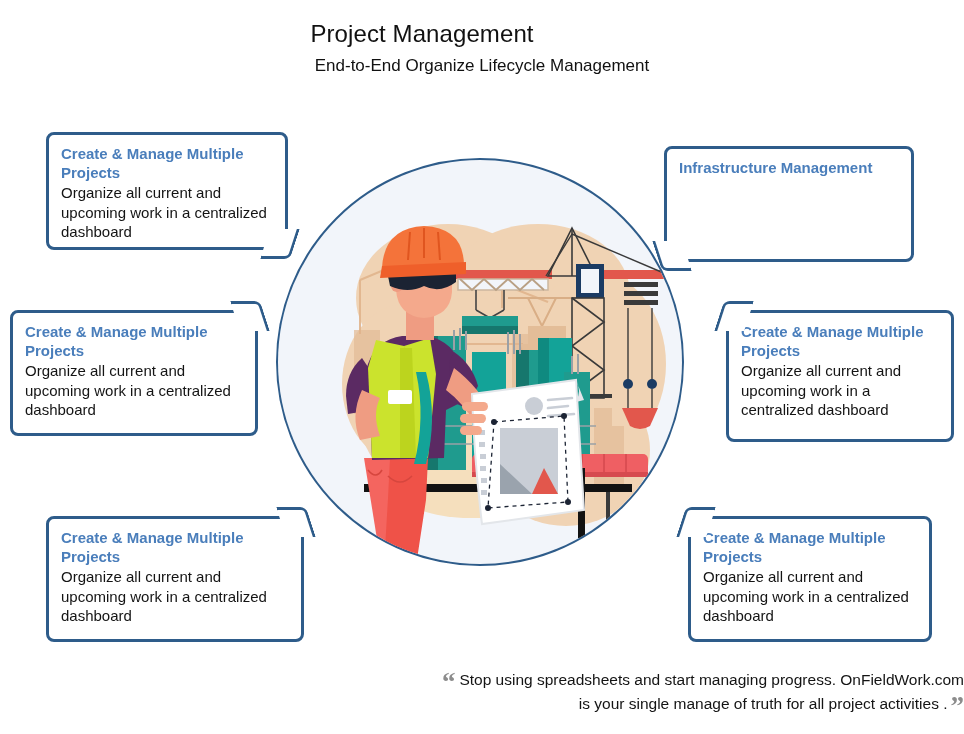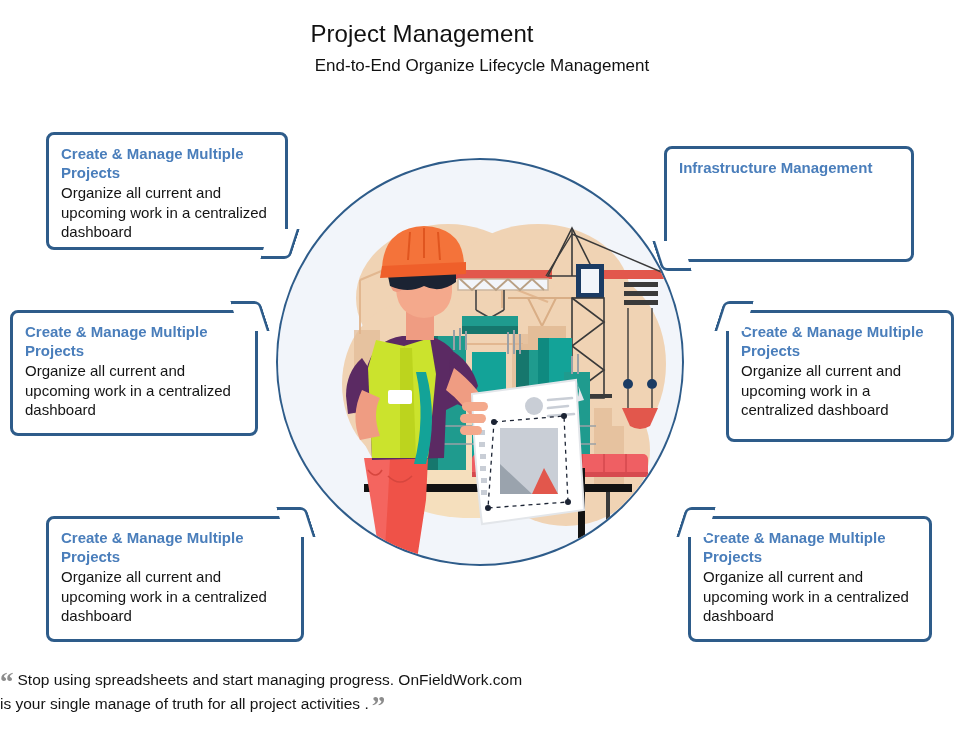--- a/index.html
+++ b/index.html
@@ -129,21 +129,21 @@
   #box-mr  { left: 726px; top: 310px; width: 228px; height: 132px; }
   #box-bl  { left: 46px;  top: 516px; width: 258px; height: 126px; }
   #box-br  { left: 688px; top: 516px; width: 244px; height: 126px; }
 
   
   .quote-wrap {
     position: absolute;
     left: 0;
     top: 668px;
     width: 964px;
-    text-align: left;
+    text-align: right;
   }
   .quote-line {
     font-size: 15.5px;
     color: #141414;
     line-height: 1.55;
     display: block;
   }
   .quote-mark {
     color: #8c8c8c;
     font-size: 27px;

